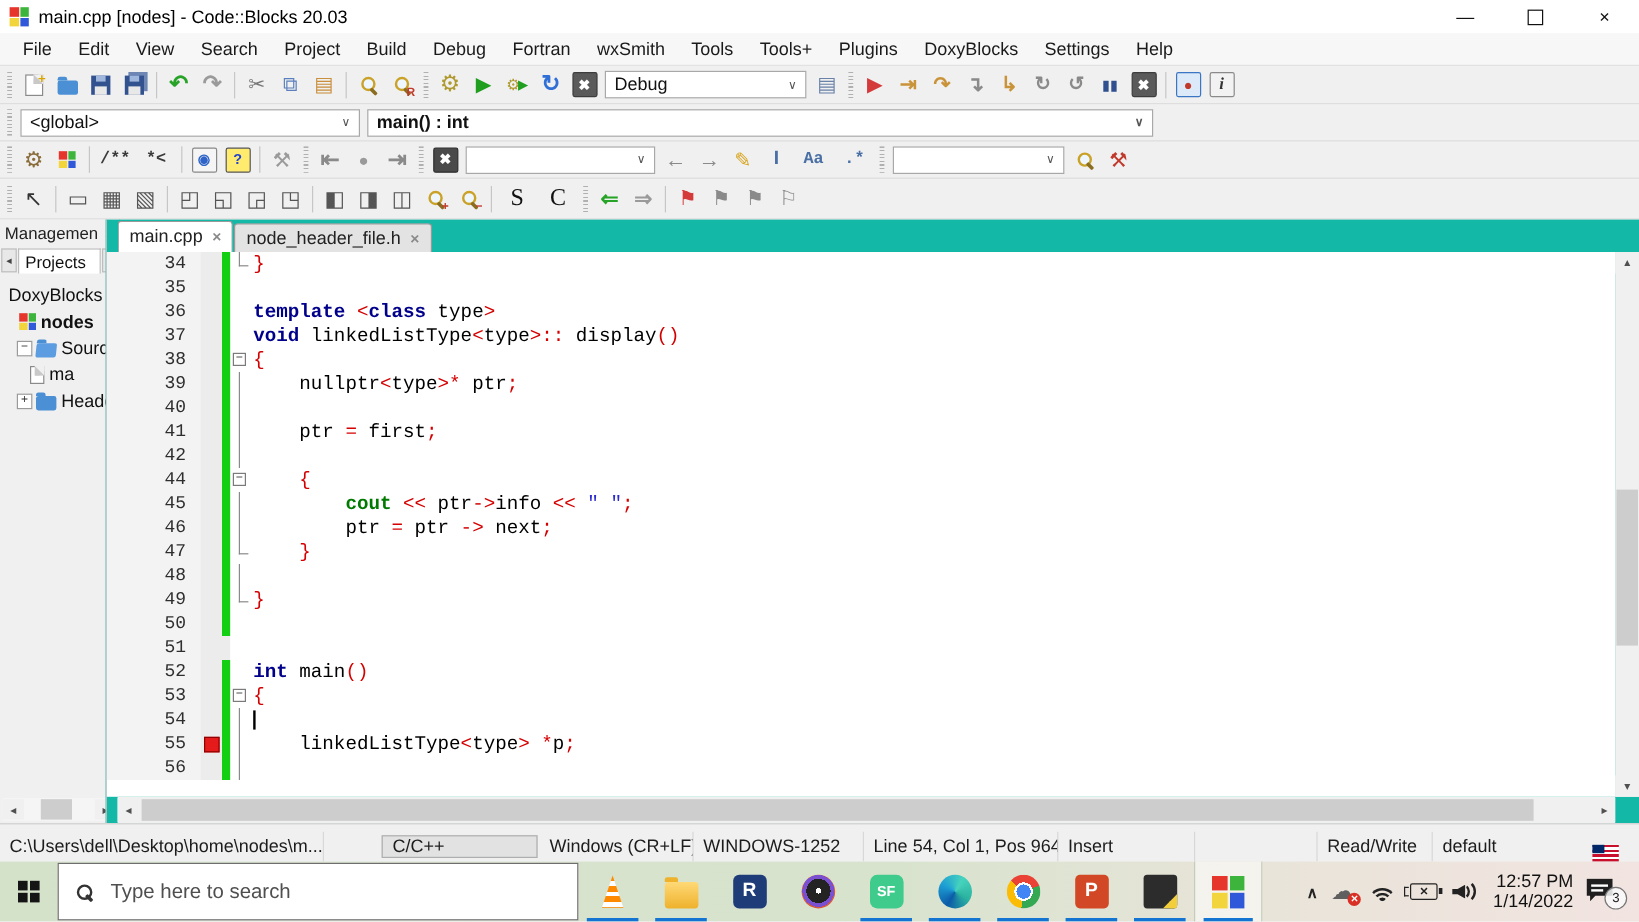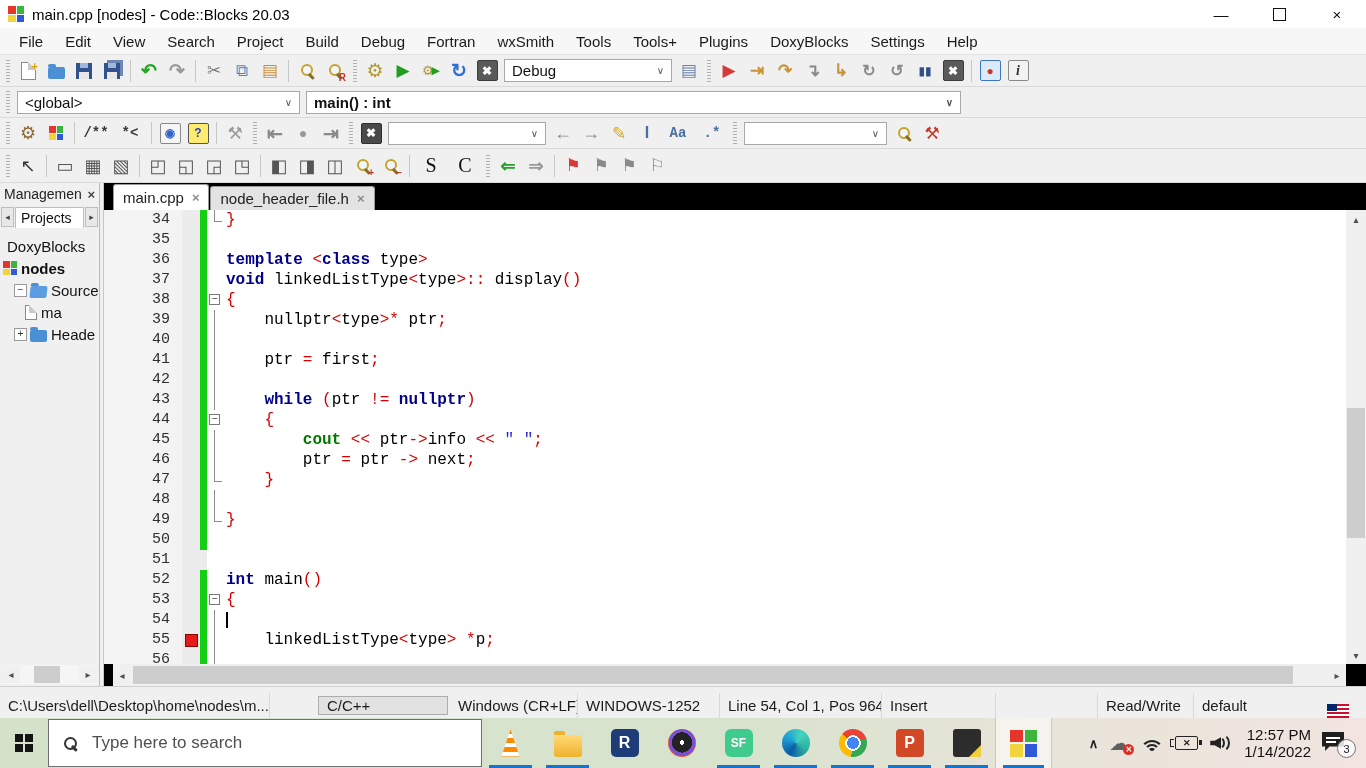--- a/index.html
+++ b/index.html
@@ -76,21 +76,21 @@
   .trow{height:22px;display:flex;align-items:center;white-space:nowrap;overflow:hidden;}
   .exp{width:11px;height:11px;border:1px solid #9a9a9a;background:#fff;font-size:10px;line-height:9px;text-align:center;
     color:#333;flex:none;margin-right:3px;}
   .tlab{margin-left:4px;color:#111;}
   .tlab.b{font-weight:bold;}
   #pscroll{position:absolute;bottom:2px;left:2px;right:2px;height:19px;background:#f5f5f5;display:flex;align-items:center;}
   .sbtn{width:18px;height:17px;display:flex;align-items:center;justify-content:center;font-size:10px;color:#505050;background:#f0f0f0;}
   #pthumb{width:26px;height:17px;background:#cdcdcd;margin-left:14px;}
   #pspacer{flex:1}
   
-  #editor{position:absolute;left:103px;top:0;right:0;height:100%;background:#000000;border-left:1px solid #c6c6c6;}
+  #editor{position:absolute;left:88px;top:0;right:0;height:100%;background:#14b8a6;border-left:1px solid #c6c6c6;}
   #tabsbar{position:absolute;top:3px;left:0;right:0;height:25px;display:flex;align-items:flex-end;padding-left:9px;
     border-bottom:1px solid #9a9a9a;box-sizing:border-box;}
   .tab{height:23px;display:flex;align-items:center;gap:8px;padding:0 9px;background:#e3e3e3;border:1px solid #9a9a9a;
     border-bottom:none;border-radius:3px 3px 0 0;margin-right:1px;font-size:15px;color:#222;}
   .tab.active{background:#fff;height:25px;}
   .tab .tx{color:#8a8a8a;font-weight:bold;font-size:13px;}
   #code{position:absolute;top:27px;left:0;right:20px;bottom:22px;background:#fff;overflow:hidden;
     font-family:"Liberation Mono",monospace;}
   .cl{height:20px;display:flex;}
   .lnn{width:78px;text-align:right;padding-right:12px;box-sizing:border-box;background:#f3f3f3;color:#2e2e2e;
@@ -490,21 +490,21 @@
       </div>
       <div id="ptabs">
         <span class="pt-arr">◂</span>
         <span id="ptab">Projects</span>
         <span class="pt-arr">▸</span>
       </div>
       <div id="ptree">
           <div class="trow" style="padding-left: 3px;">
             <span class="tlab">DoxyBlocks</span>
           </div>
-          <div class="trow" style="padding-left: 3px;">
+          <div class="trow" style="padding-left: 16px;">
             <span class="cb-logo sm">
               <i class="qr"></i>
               <i class="qg"></i>
               <i class="qy"></i>
               <i class="qb"></i>
             </span>
             <span class="tlab b">nodes</span>
           </div>
           <div class="trow" style="padding-left: 14px;">
             <span class="exp">−</span>
@@ -608,29 +608,20 @@
             <span class="cdt"><span class="t-p">    ptr </span><span class="t-o">=</span><span class="t-p"> first</span><span class="t-o">;</span></span>
           </div>
           <div class="cl">
             <span class="lnn">42</span>
             <span class="bpm"></span>
             <span class="chgm on"></span>
             <span class="fm">
               <span class="fline"></span>
             </span>
             <span class="cdt"></span>
-          </div>
-          <div class="cl">
-            <span class="lnn">43</span>
-            <span class="bpm"></span>
-            <span class="chgm on"></span>
-            <span class="fm">
-              <span class="fline"></span>
-            </span>
-            <span class="cdt"><span class="t-p">    </span><span class="t-k">while</span><span class="t-p"> </span><span class="t-o">(</span><span class="t-p">ptr </span><span class="t-o">!=</span><span class="t-p"> </span><span class="t-k">nullptr</span><span class="t-o">)</span></span>
           </div>
           <div class="cl">
             <span class="lnn">44</span>
             <span class="bpm"></span>
             <span class="chgm on"></span>
             <span class="fm">
               <span class="fbox">−</span>
             </span>
             <span class="cdt"><span class="t-p">    </span><span class="t-o">{</span></span>
           </div>

